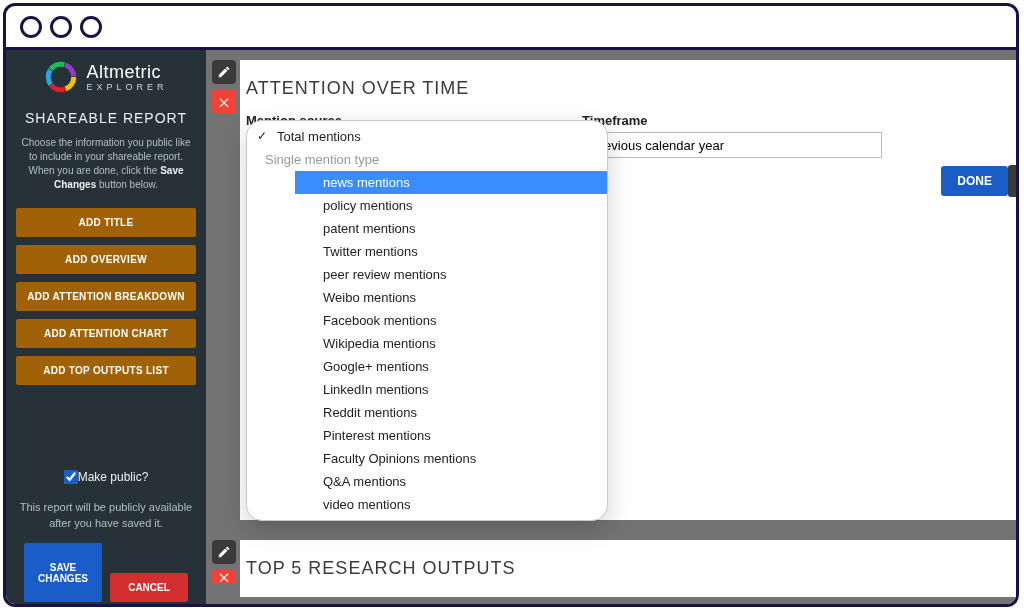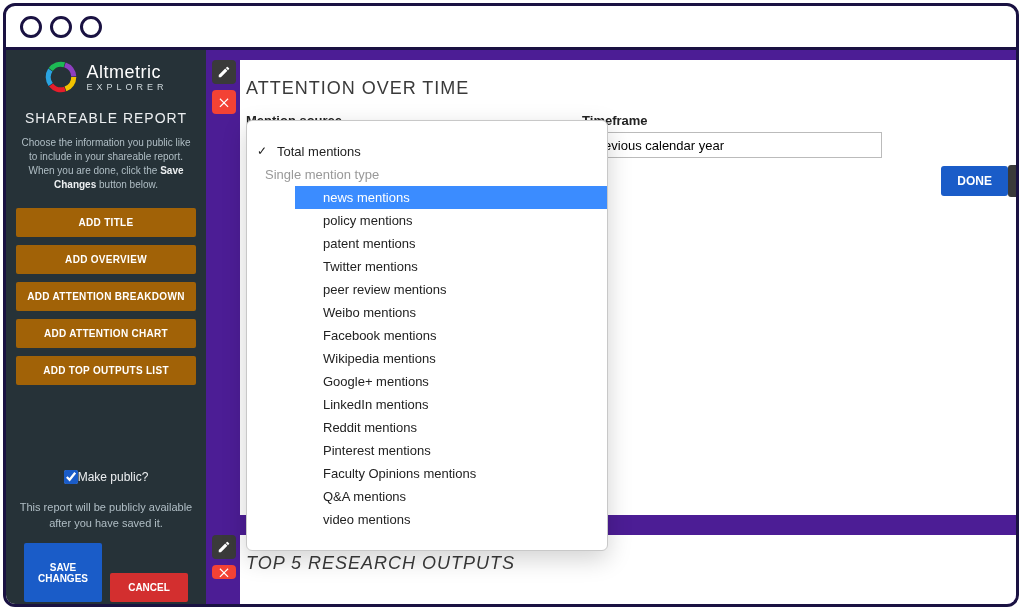--- a/index.html
+++ b/index.html
@@ -132,38 +132,37 @@
     border:none;
     font-size:10px;
     font-weight:700;
     padding:9px 0;
     cursor:pointer;
     border-radius:2px;
     margin-top:30px;
   }
   .content {
     flex:1;
-    background:#4c1d95;
+    background:#737373;
     display:flex;
     flex-direction:column;
     position:relative;
   }
   .panel {
     background:#fff;
     margin: 10px 0 0 34px;
     position:relative;
     padding: 18px 0 0 0;
   }
   .panel-1 {
     height: 460px;
   }
   .panel-2 {
     margin-top:20px;
-    padding-bottom:16px;
-    font-style:italic;
+    padding-bottom:4px;
   }
   .panel-heading {
     font-size:18px;
     font-weight:300;
     letter-spacing:1px;
     color:#3a3a3a;
     padding:0 0 14px 6px;
   }
   .side-icons {
     position:absolute;
@@ -199,22 +198,22 @@
     color:#222;
   }
   .dropdown {
     position:absolute;
     left:6px;
     top:60px;
     width:362px;
     background:#fff;
     border:1px solid #c8c8c8;
     box-shadow: 0 8px 24px rgba(0,0,0,0.18);
-    border-radius:6px;
-    padding:19px 0;
+    border-radius:16px;
+    padding:4px 0;
     z-index:10;
   }
   .dd-item {
     font-size:13px;
     color:#222;
     padding:4px 10px 4px 30px;
     cursor:pointer;
     position:relative;
   }
   .dd-item.checked::before {

